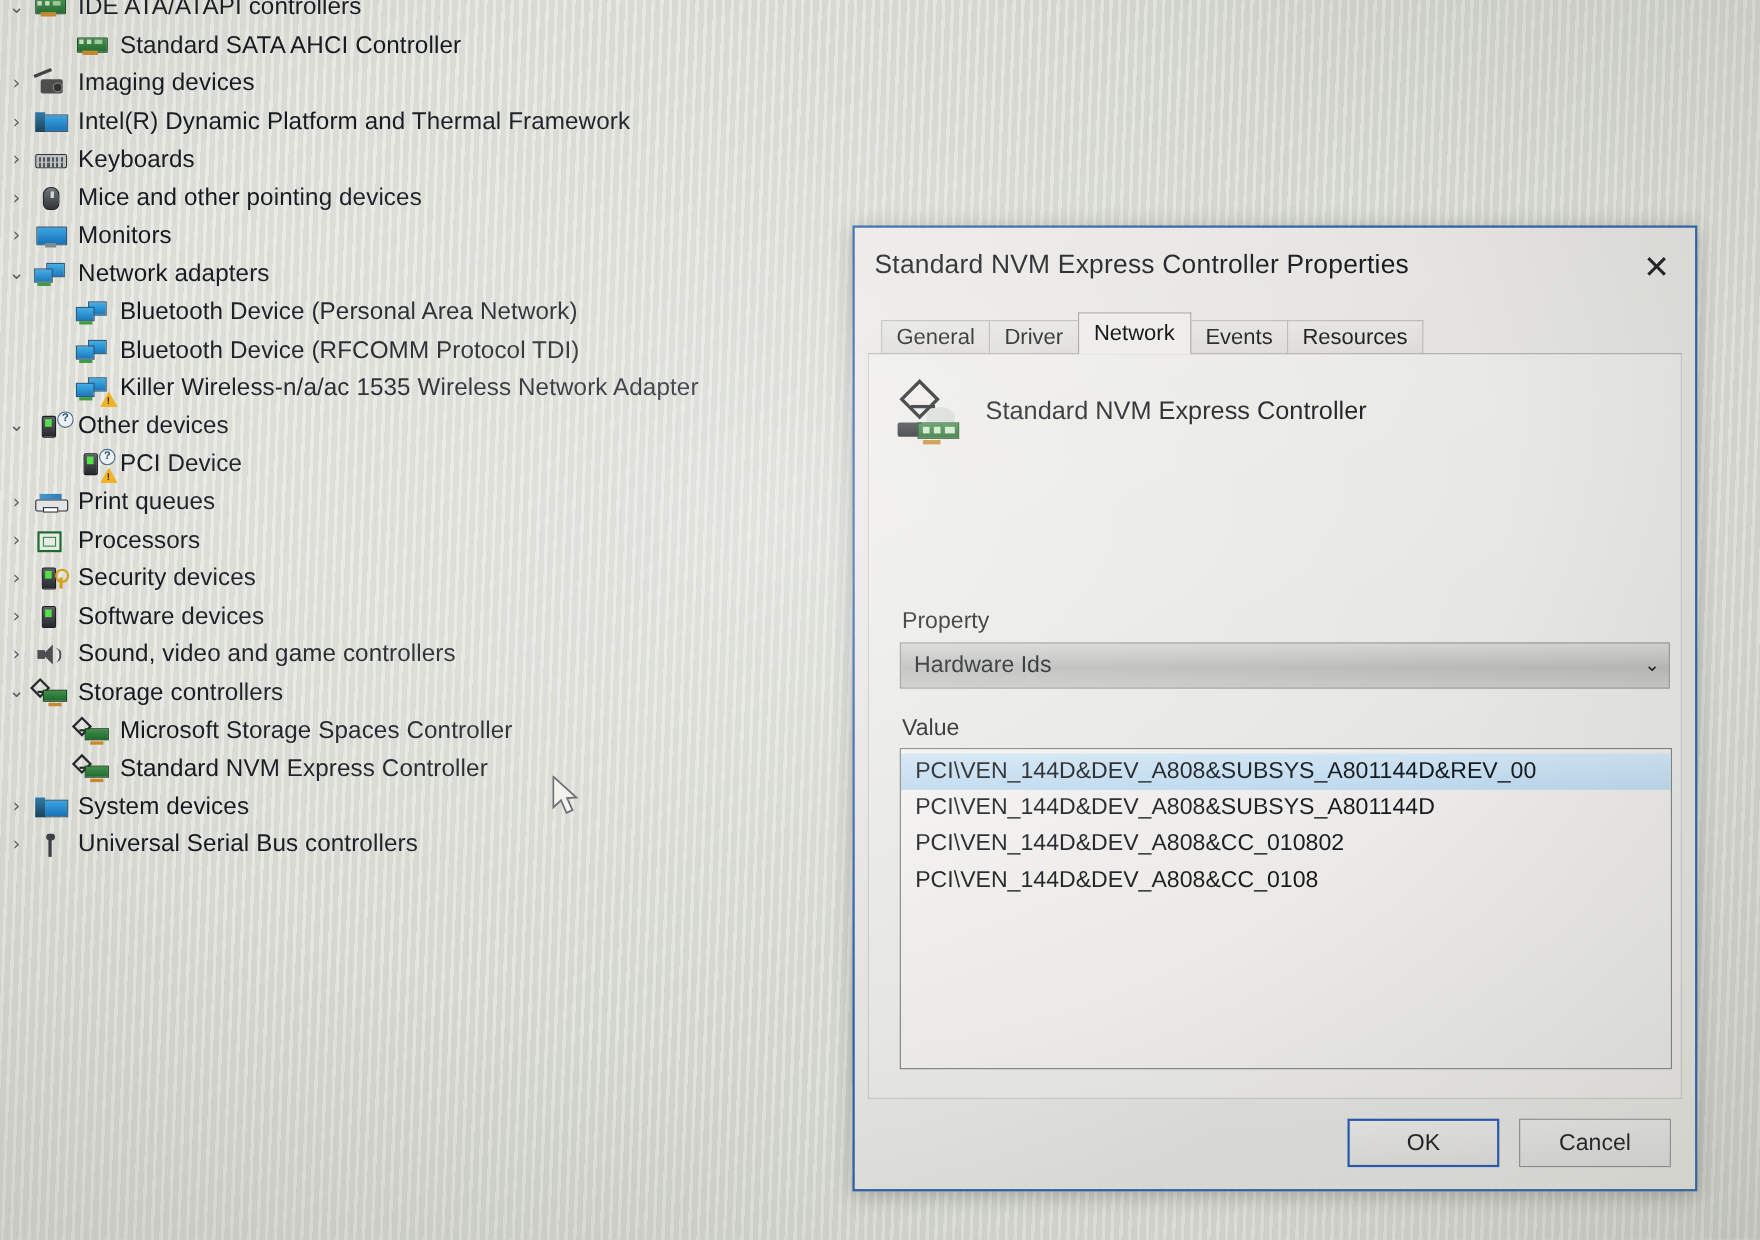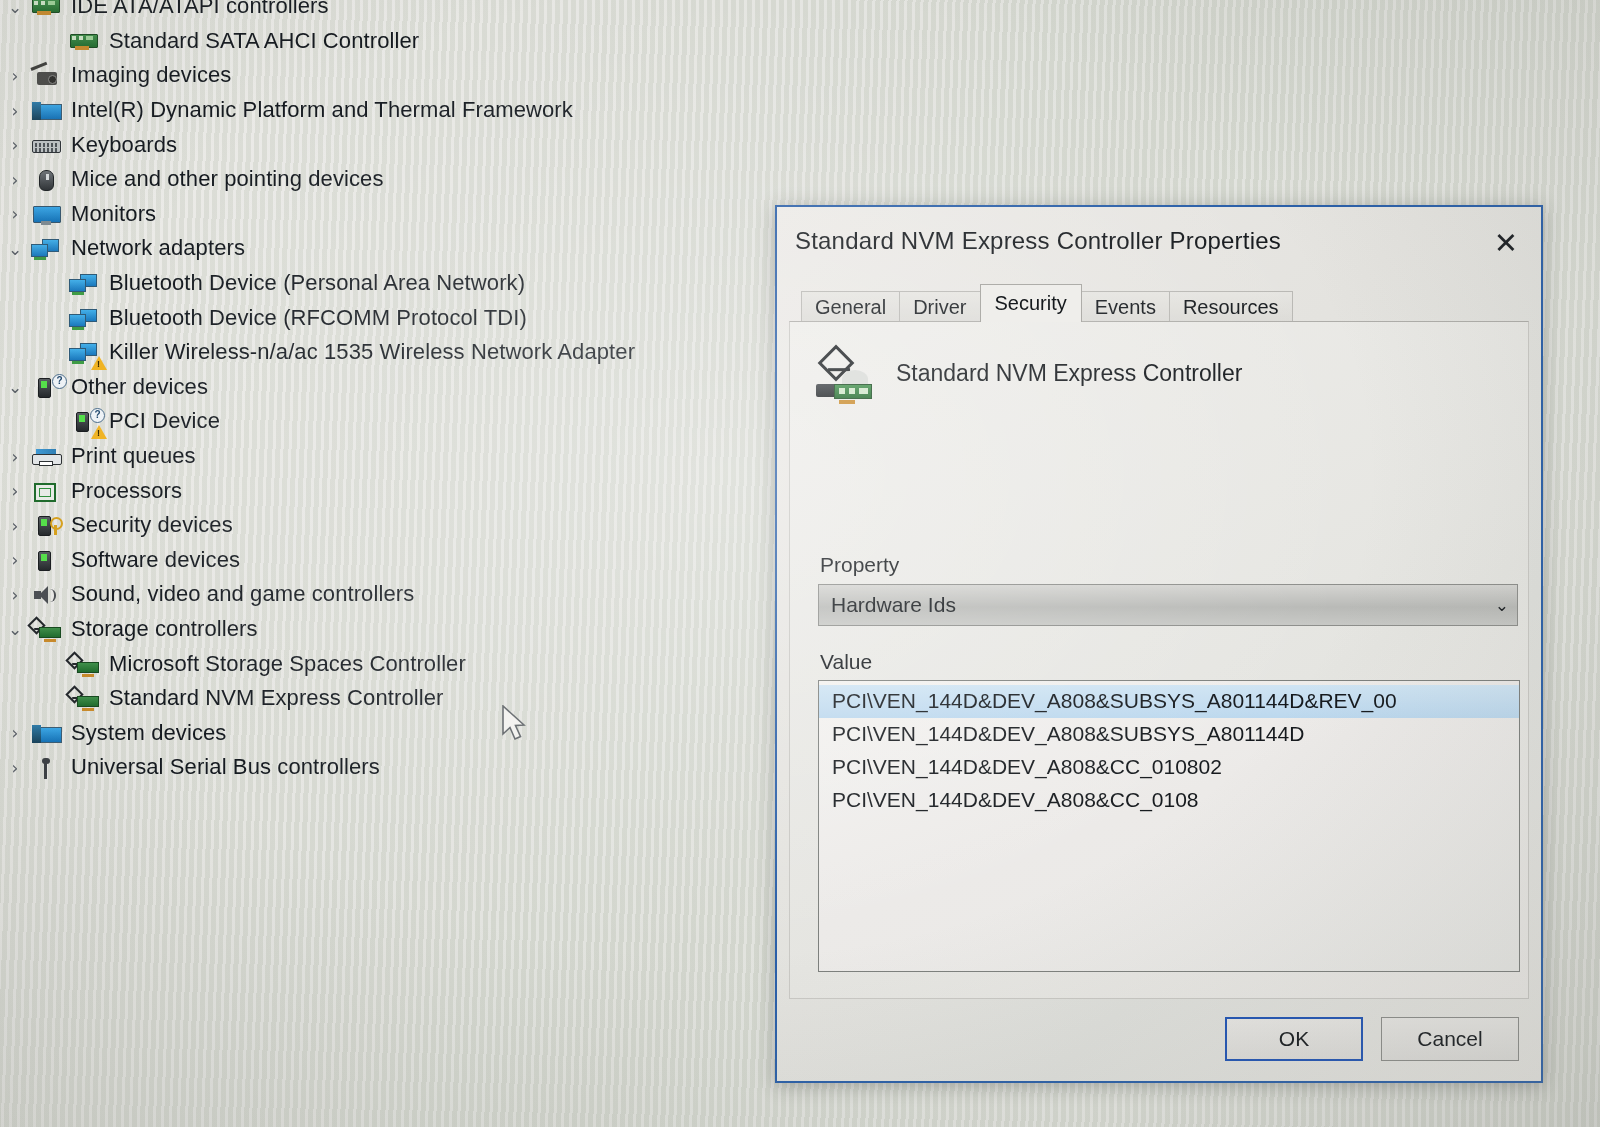--- a/index.html
+++ b/index.html
@@ -482,21 +482,21 @@
 </svg>
 
 <div id="dialog">
 
   <div id="dlg-title">Standard NVM Express Controller Properties</div>
   <div id="dlg-close">✕</div>
 
   <div id="tabstrip">
       <div class="tab">General</div>
       <div class="tab">Driver</div>
-      <div class="tab active">Security</div>
+      <div class="tab active">Network</div>
       <div class="tab">Events</div>
       <div class="tab">Resources</div>
     </div>
 
   <div id="tabpage">
 
     <div id="dev-head">
       <div id="dev-ic">
         <span class="dia"></span>
         <span class="blob"></span>

